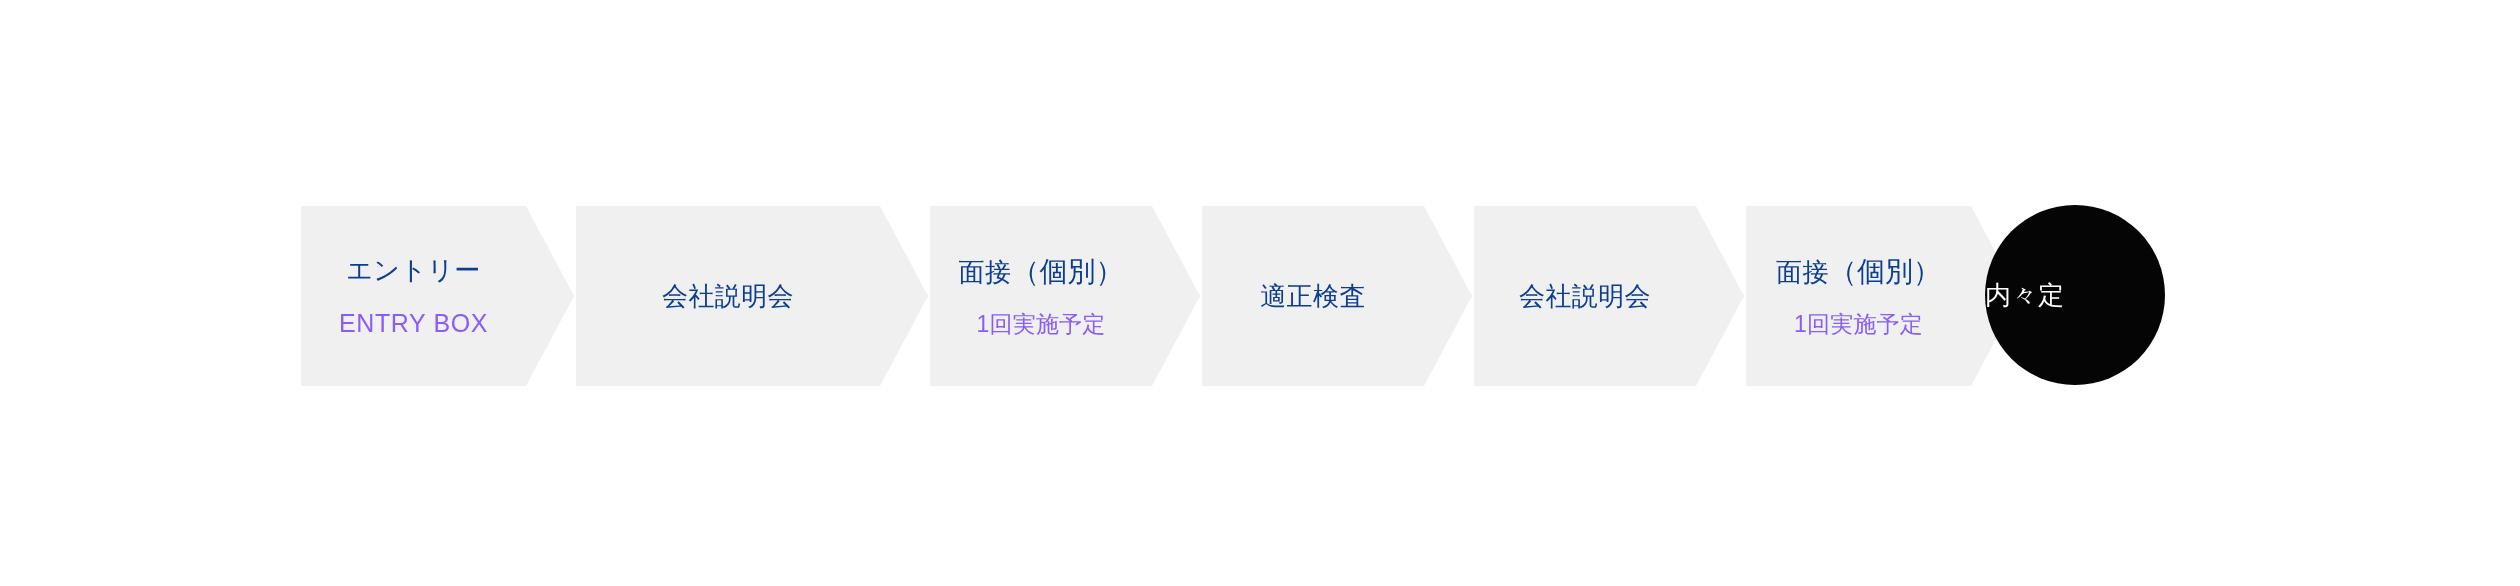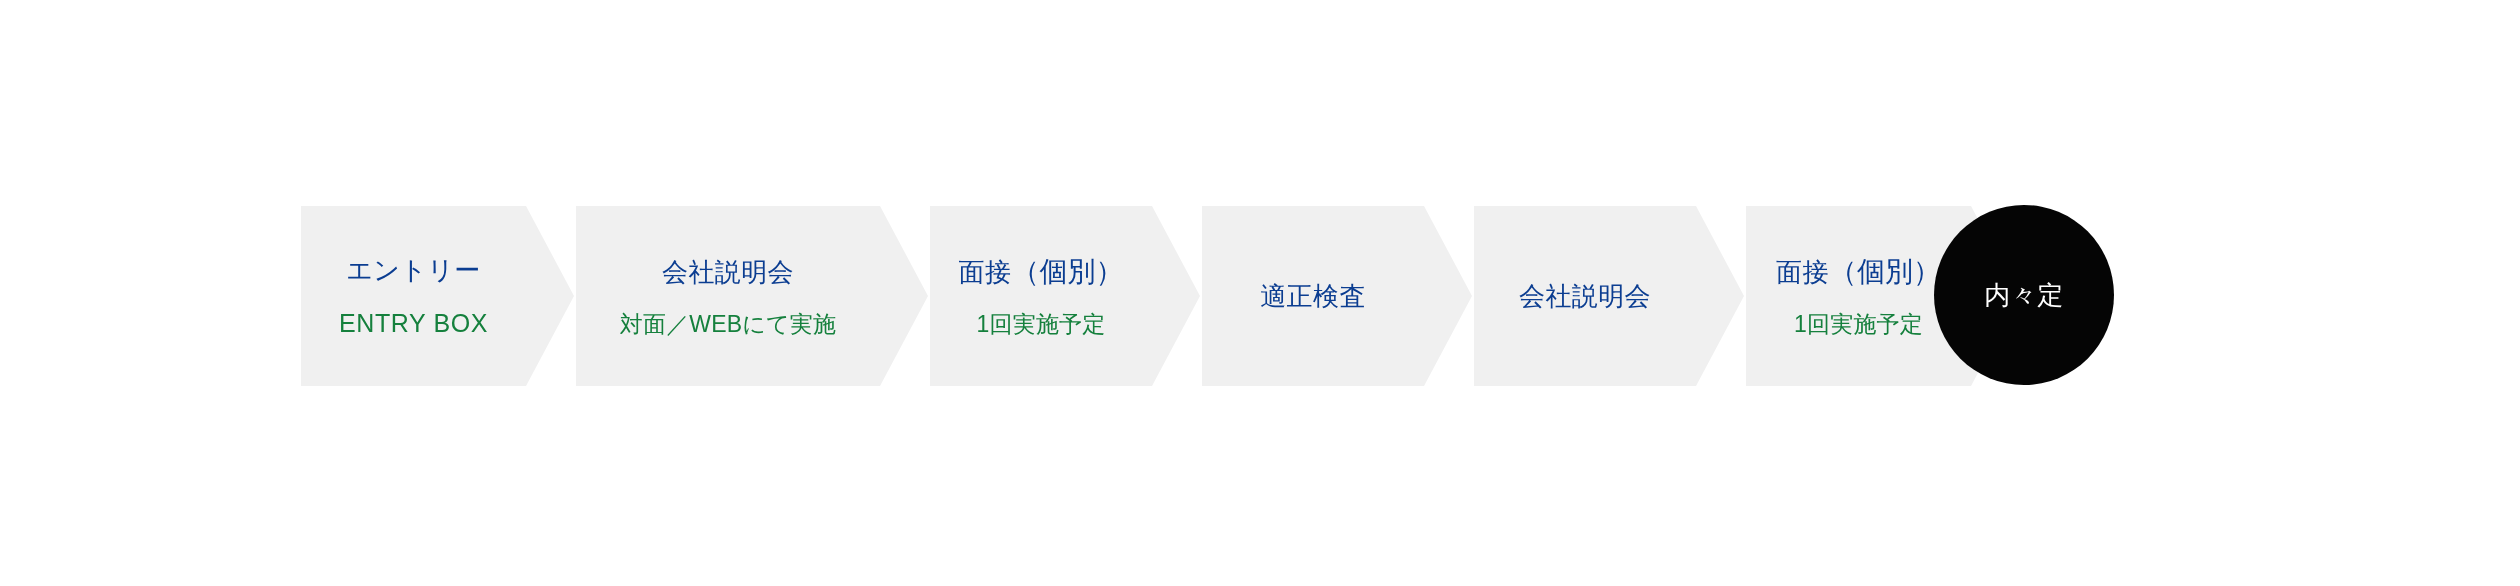--- a/index.html
+++ b/index.html
@@ -58,21 +58,21 @@
     font-size: 26px;
     font-weight: 400;
     white-space: nowrap;
     letter-spacing: 0.4px;
   }
   .title .paren {
     font-size: 28px;
     letter-spacing: 0;
   }
   .subtitle {
-    color: #15803d;
+    color: #8b5cf6;
     font-size: 23px;
     font-weight: 400;
     white-space: nowrap;
     letter-spacing: 0.2px;
     margin-top: 16px;
   }
   .subtitle.latin {
     font-size: 25px;
     letter-spacing: 0.6px;
   }
@@ -80,29 +80,29 @@
     font-size: 26px;
     text-align: center;
   }
   .gap {
     flex: none;
     width: 2px;
     height: 1px;
   }
   .finish {
     position: absolute;
-    left: 1934px;
+    left: 1985px;
     top: 205px;
     width: 180px;
     height: 180px;
     border-radius: 50%;
     background: #050505;
     display: flex;
     align-items: center;
-    justify-content: center;
+    justify-content: flex-start;
   }
   .finish-label {
     color: #ffffff;
     font-size: 26px;
     font-weight: 400;
     letter-spacing: 0.5px;
     white-space: nowrap;
   }
 </style>
 </head>
@@ -116,21 +116,20 @@
       <div class="step-inner">
         <div class="title"><span>エントリー</span><span class="paren"></span></div>
         <div class="subtitle latin">ENTRY BOX</div>
       </div>
     </div>
     <div class="gap"></div>
 
     <div class="step chevron" style="width:352px">
       <div class="step-inner">
         <div class="title"><span>会社説明会</span><span class="paren"></span></div>
-        <div class="subtitle">対面／WEBにて実施</div>
       </div>
     </div>
     <div class="gap"></div>
 
     <div class="step chevron" style="width:270px">
       <div class="step-inner">
         <div class="title"><span>面接</span><span class="paren">（個別）</span></div>
         <div class="subtitle">1回実施予定</div>
       </div>
     </div>

